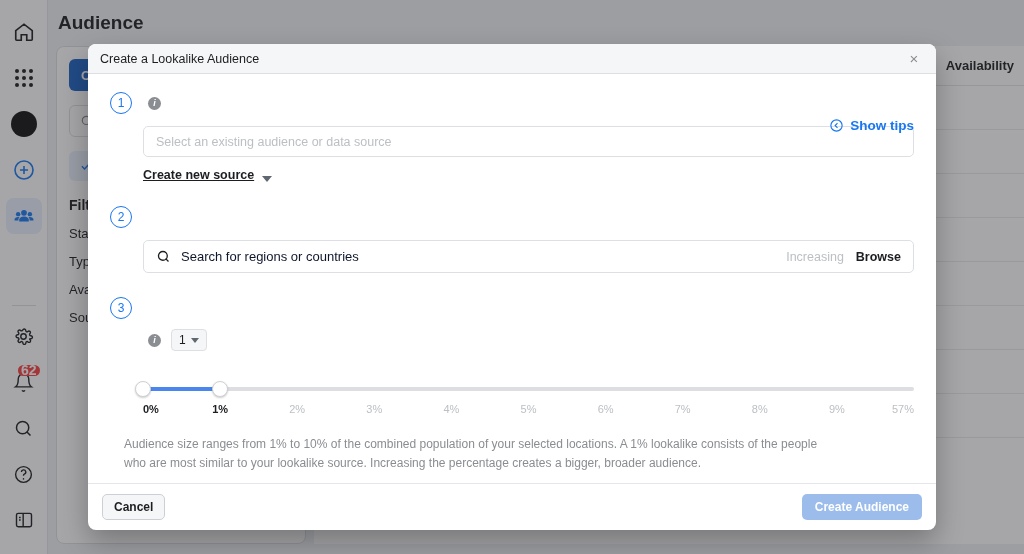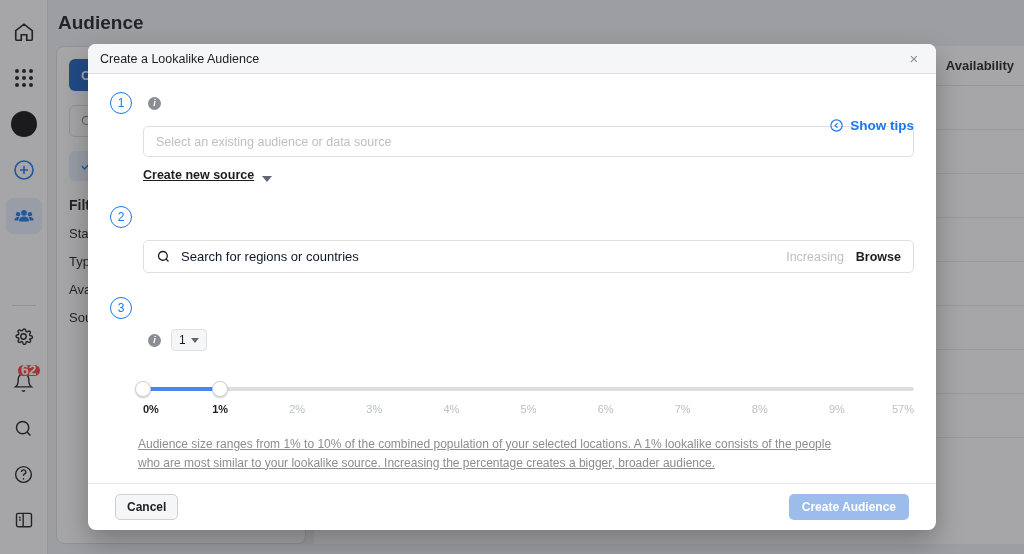--- a/index.html
+++ b/index.html
@@ -156,27 +156,27 @@
     position: absolute; top: 0; width: 16px; height: 16px; border-radius: 50%;
     background: #fff; border: 1px solid #cfd1d5; box-shadow: 0 1px 2px rgba(0,0,0,0.2);
   }
   .ticks { margin-left: 33px; margin-top: 6px; position: relative; height: 16px; }
   .tick { position: absolute; font-size: 11px; color: #bcc0c4; transform: translateX(-50%); white-space: nowrap; }
   .tick.on { color: #1c1e21; font-weight: bold; }
   .tick.first { transform: translateX(0); }
   .tick.last { transform: translateX(-100%); }
 
   .help-text {
-    margin-left: 28px; margin-top: 16px; width: 700px;
-    font-size: 12px; color: #8a8d91; line-height: 1.55; text-decoration: underline;
+    margin-left: 14px; margin-top: 16px; width: 700px;
+    font-size: 12px; color: #8a8d91; line-height: 1.55;
   }
 
   .modal-footer {
     flex: 0 0 47px; border-top: 1px solid #e4e6eb;
-    display: flex; align-items: center; padding: 0 27px;
+    display: flex; align-items: center; padding: 0 14px;
   }
   .btn-cancel {
     height: 26px; padding: 0 11px; border: 1px solid #ccd0d5; border-radius: 5px;
     background: #f5f6f7; font-size: 12px; font-weight: bold; color: #1c1e21;
     display: flex; align-items: center;
   }
   .btn-primary {
     margin-left: auto; height: 26px; padding: 0 13px; border-radius: 5px;
     background: #9cbdec; color: #ffffff; font-size: 12px; font-weight: bold;
     display: flex; align-items: center;

